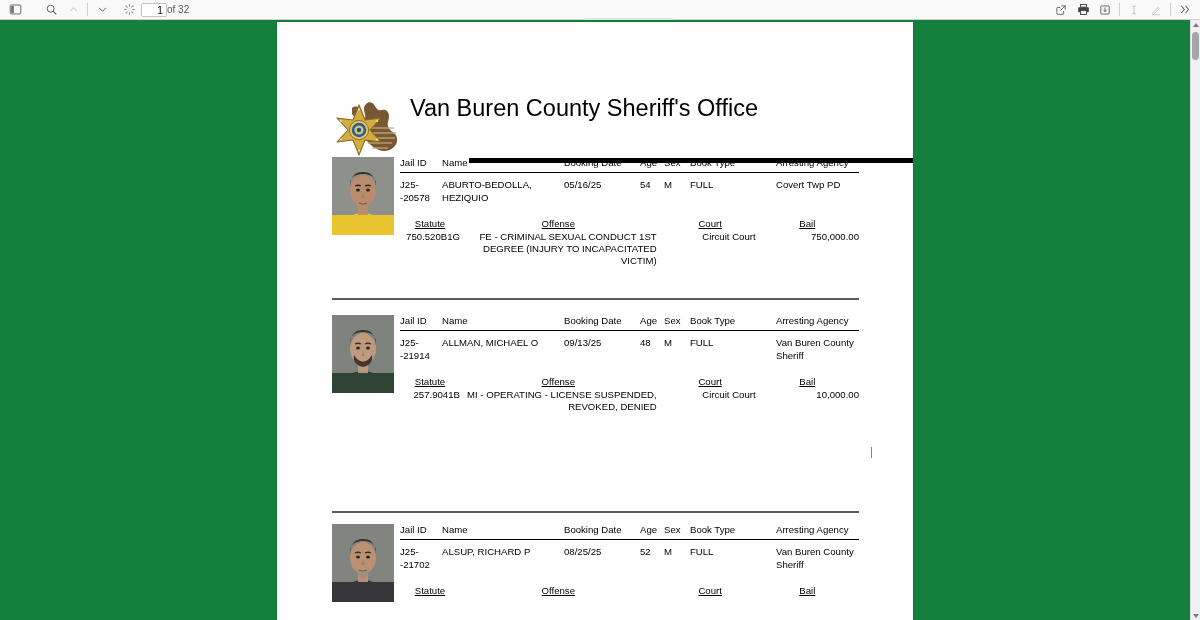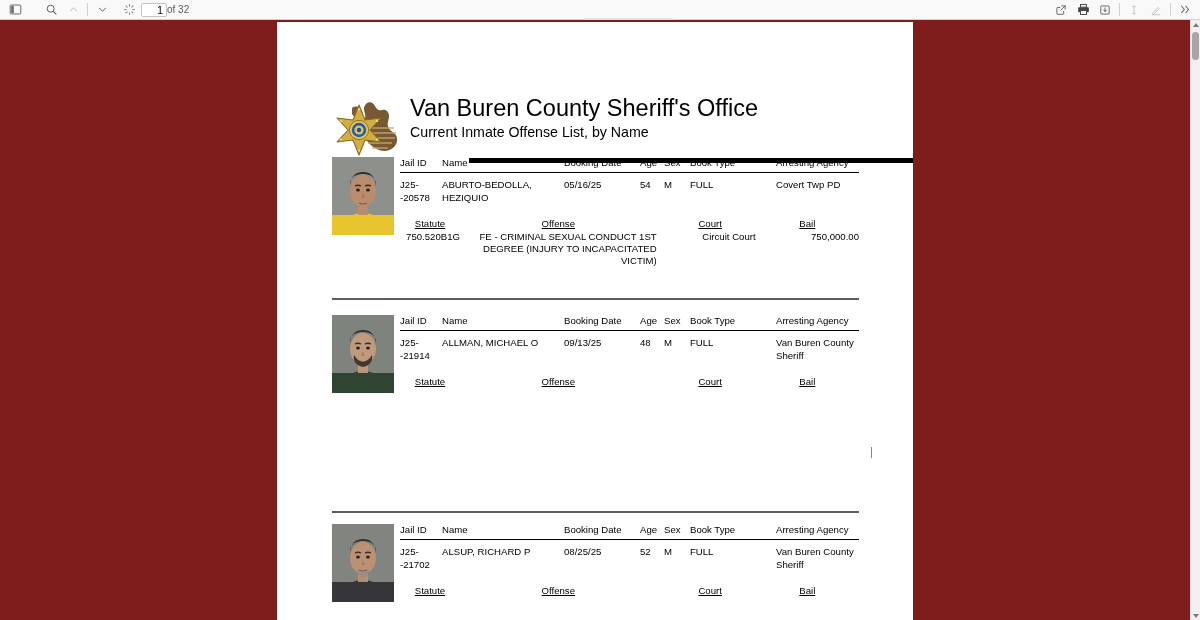--- a/index.html
+++ b/index.html
@@ -58,21 +58,21 @@
     background-position: calc(100% - 9px) 6px, calc(100% - 5px) 6px;
     background-size: 4px 4px, 4px 4px;
     background-repeat: no-repeat;
   }
   #zoom-select option { background: #fff; }
 
   
   #viewer {
     position: absolute; top: 20px; left: 0;
     width: 1190px; height: 600px;
-    background: #7f1d1d;
+    background: #15803d;
     overflow: hidden;
   }
 
   #pdf-page {
     position: absolute; left: 277px; top: 2px;
     width: 636px; height: 620px;
     background: #ffffff;
     box-shadow: 0 0 0 1px rgba(0,0,0,0.06);
   }
 
@@ -339,21 +339,20 @@
                   <circle cx="-18" cy="-10" r="1.1"></circle>
               </g>
               <circle cx="0" cy="-1" r="9.6" fill="#e2c469" stroke="#8a6a1e" stroke-width="0.9"></circle>
               <circle cx="0" cy="-1" r="7.2" fill="#2a5c96"></circle>
               <circle cx="0" cy="-1" r="4.6" fill="#d8c075"></circle>
               <circle cx="0" cy="-1" r="2.2" fill="#25507f"></circle>
             </g>
           </svg>
         </div>
         <div id="agency-title">Van Buren County Sheriff's Office</div>
-        <div id="report-subtitle">Current Inmate Offense List, by Name</div>
         <div id="header-rule"></div>
       </div>
 
       <div id="records-root">
           <div class="record" style="top: 135px;">
       <div class="mugshot">
               <svg width="62" height="78" viewBox="0 0 62 78">
     <rect width="62" height="78" fill="#8e908c"></rect>
     <rect y="58" width="62" height="20" fill="#e8c52e"></rect>
     <path d="M31 56 C20 56 13 62 11 70 L11 78 L51 78 L51 70 C49 62 42 56 31 56 Z" fill="#e8c52e"></path>
@@ -461,20 +460,26 @@
         <table class="off-tbl" style="margin-top:14px">
           <thead>
                   <tr>
             <th class="o-statute">Statute</th>
             <th class="o-offense">Offense</th>
             <th class="o-court">Court</th>
             <th class="o-bail">Bail</th>
           </tr>
                 </thead>
           <tbody>
+                  <tr class="">
+        <td class="o-statute">257.9041B</td>
+        <td class="o-offense">MI - OPERATING - LICENSE SUSPENDED, REVOKED, DENIED</td>
+        <td class="o-court">Circuit Court</td>
+        <td class="o-bail">10,000.00</td>
+      </tr>
                 </tbody>
         </table>
       </div>
           </div>
           <div class="record" style="top: 502px;">
       <div class="mugshot">
               <svg width="62" height="78" viewBox="0 0 62 78">
     <rect width="62" height="78" fill="#82847f"></rect>
     <rect y="58" width="62" height="20" fill="#35353a"></rect>
     <path d="M31 56 C20 56 13 62 11 70 L11 78 L51 78 L51 70 C49 62 42 56 31 56 Z" fill="#35353a"></path>

